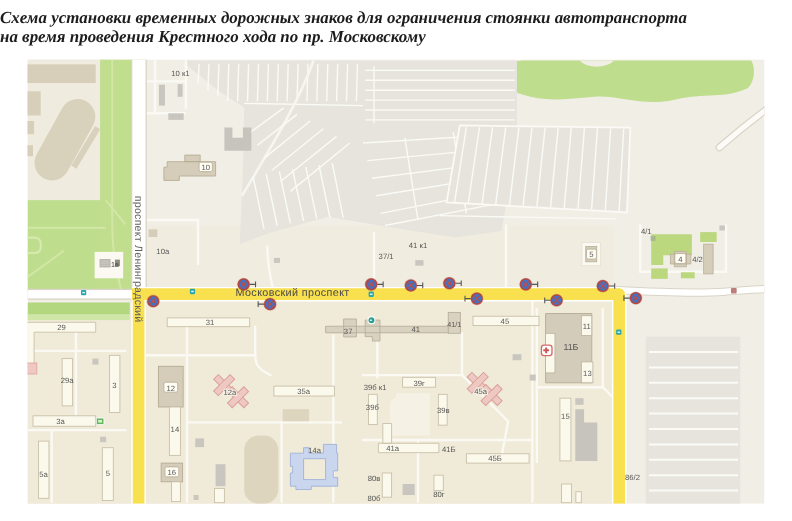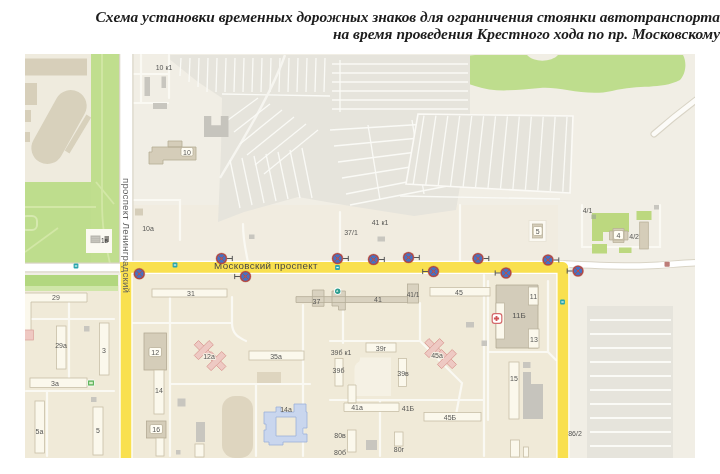--- a/index.html
+++ b/index.html
@@ -1,18 +1,18 @@
 <!DOCTYPE html>
 <html><head>
 <meta charset="utf-8">
 <style>
   html,body{margin:0;padding:0;background:#ffffff;}
   body{width:720px;height:474px;position:relative;overflow:hidden;
        font-family:"Liberation Sans", sans-serif;}
-  .title{position:absolute;left:0;top:7.5px;width:720px;text-align:right;
+  .title{position:absolute;left:0;top:7.5px;width:720px;text-align:left;
          font-family:"Liberation Serif", serif;font-style:italic;font-weight:bold;
          font-size:15.4px;line-height:17.4px;color:#1c1c1c;}
   svg{position:absolute;left:25px;top:54px;}
   text{font-family:"Liberation Sans", sans-serif;}
 </style>
 </head>
 <body>
 
 <div class="title">Схема установки временных дорожных знаков для ограничения стоянки автотранспорта<br>на время проведения Крестного хода по пр. Московскому</div>
 

